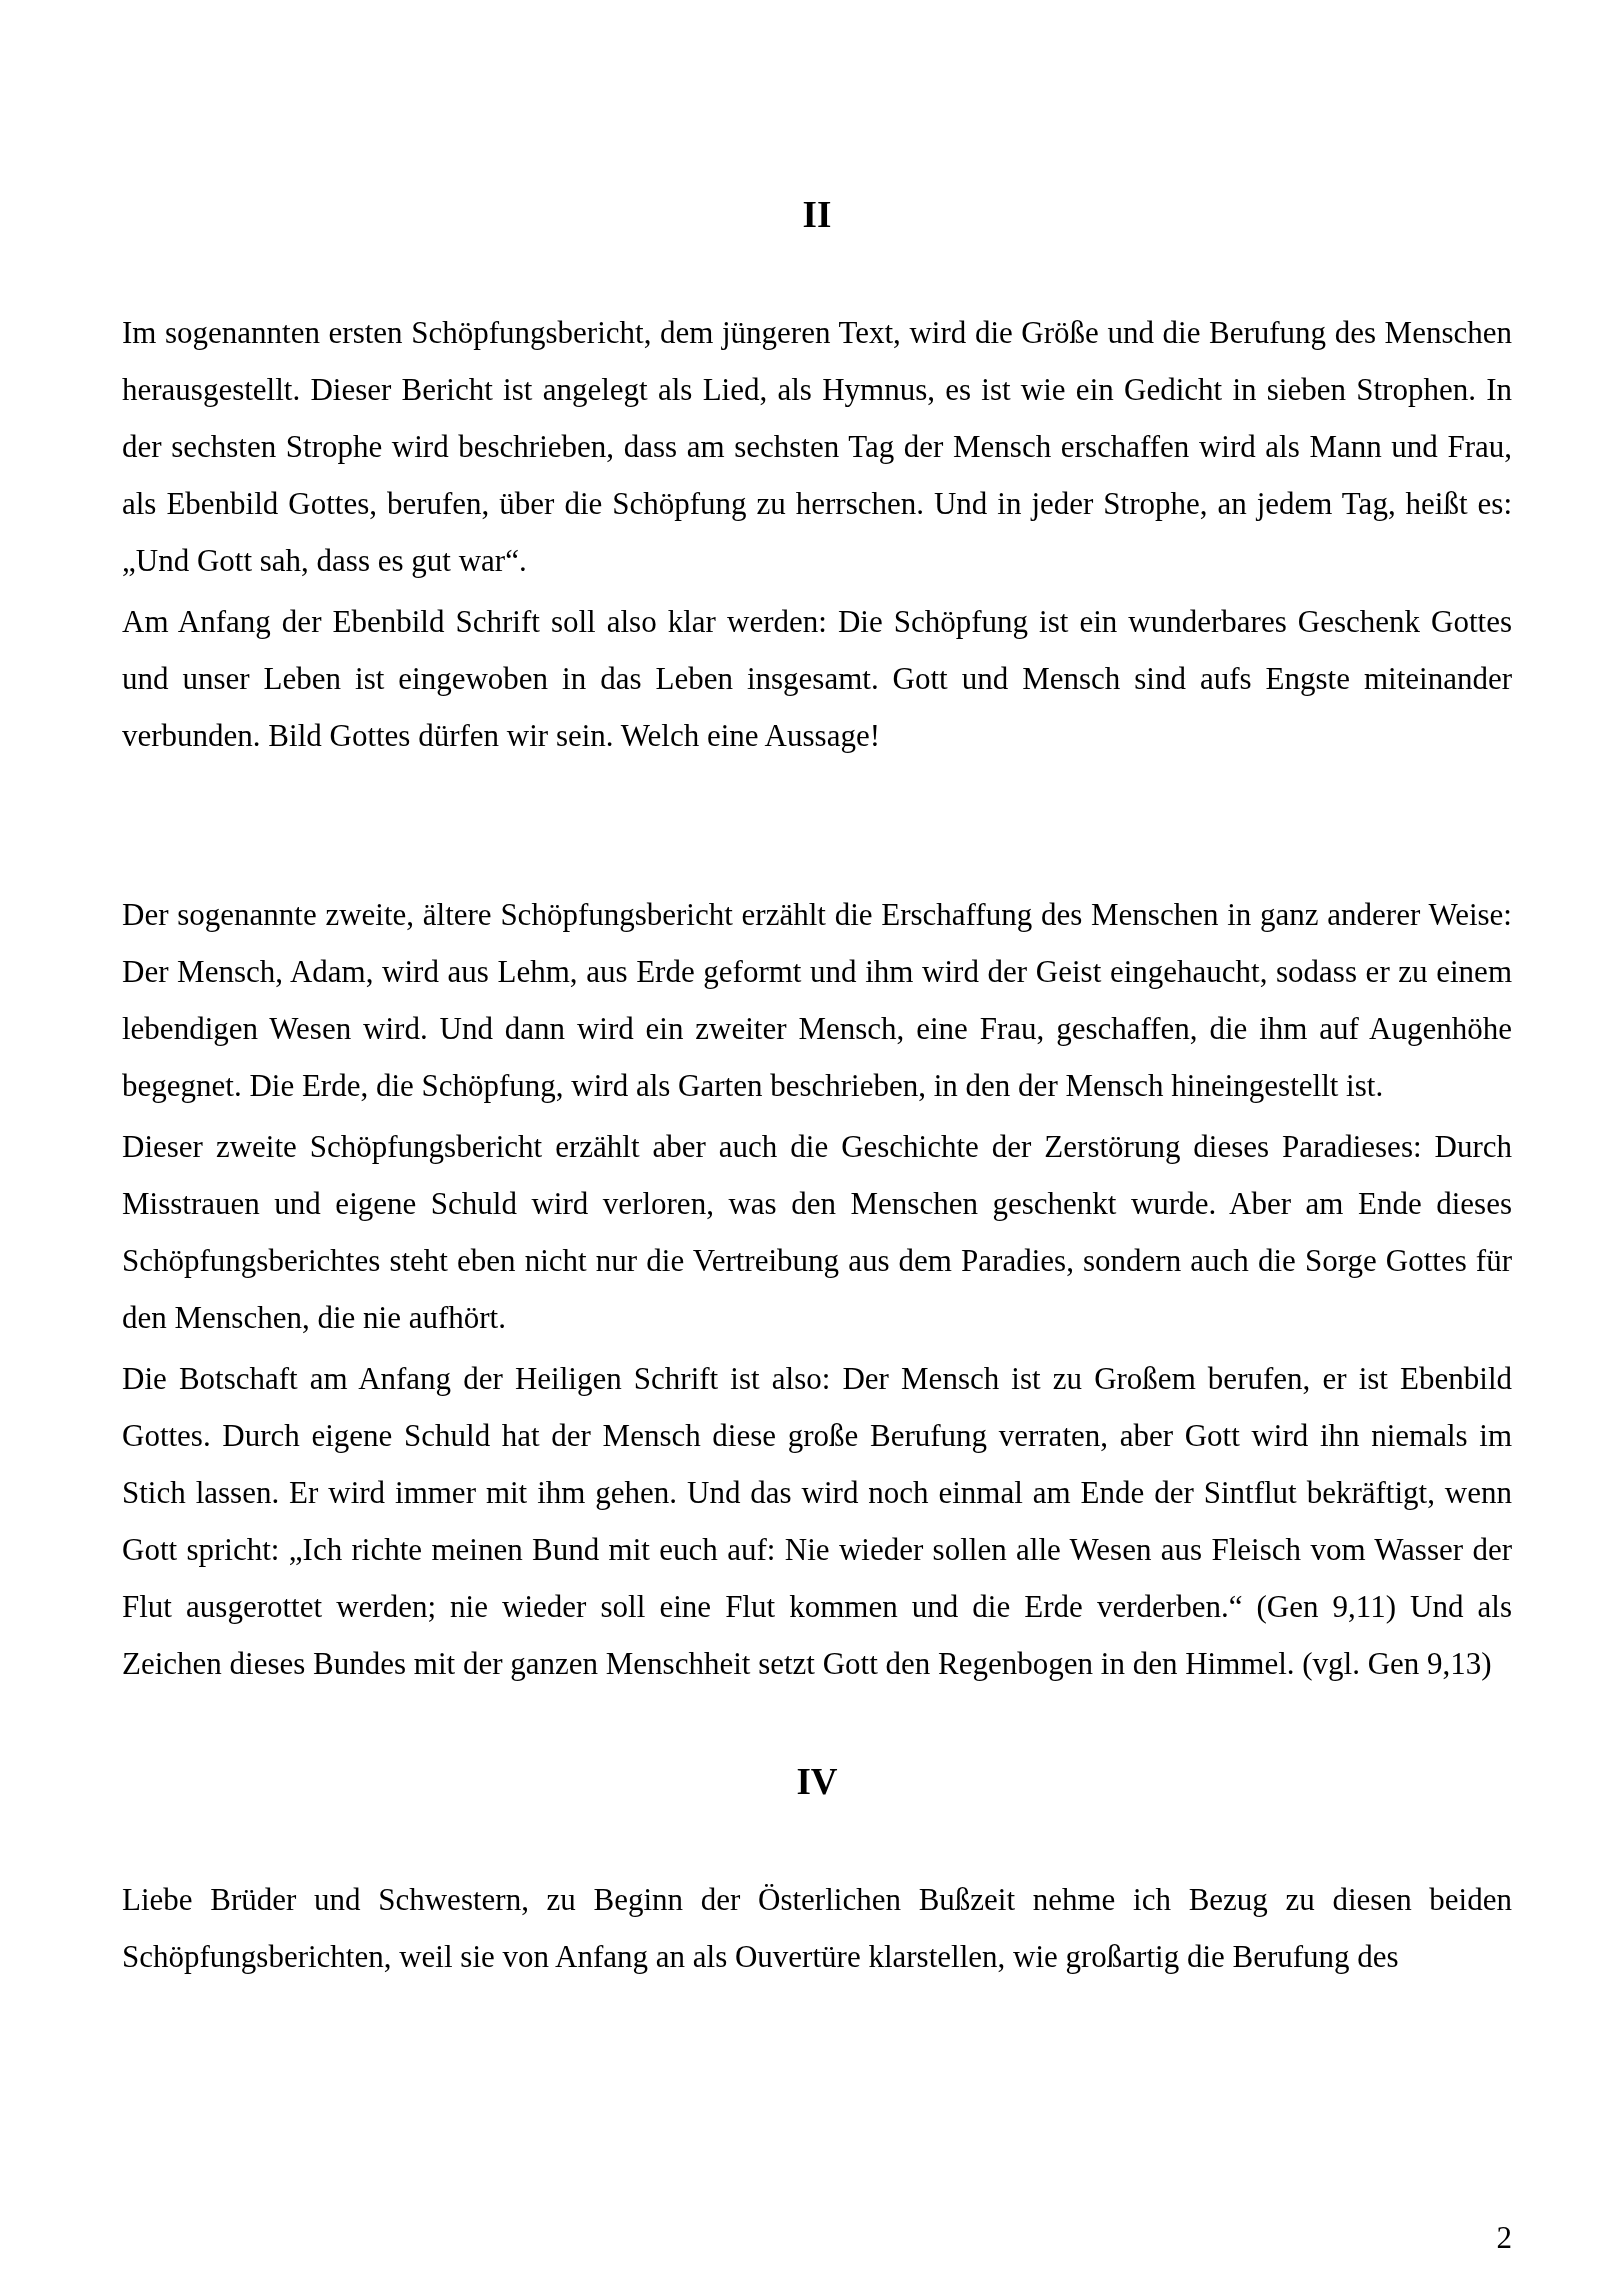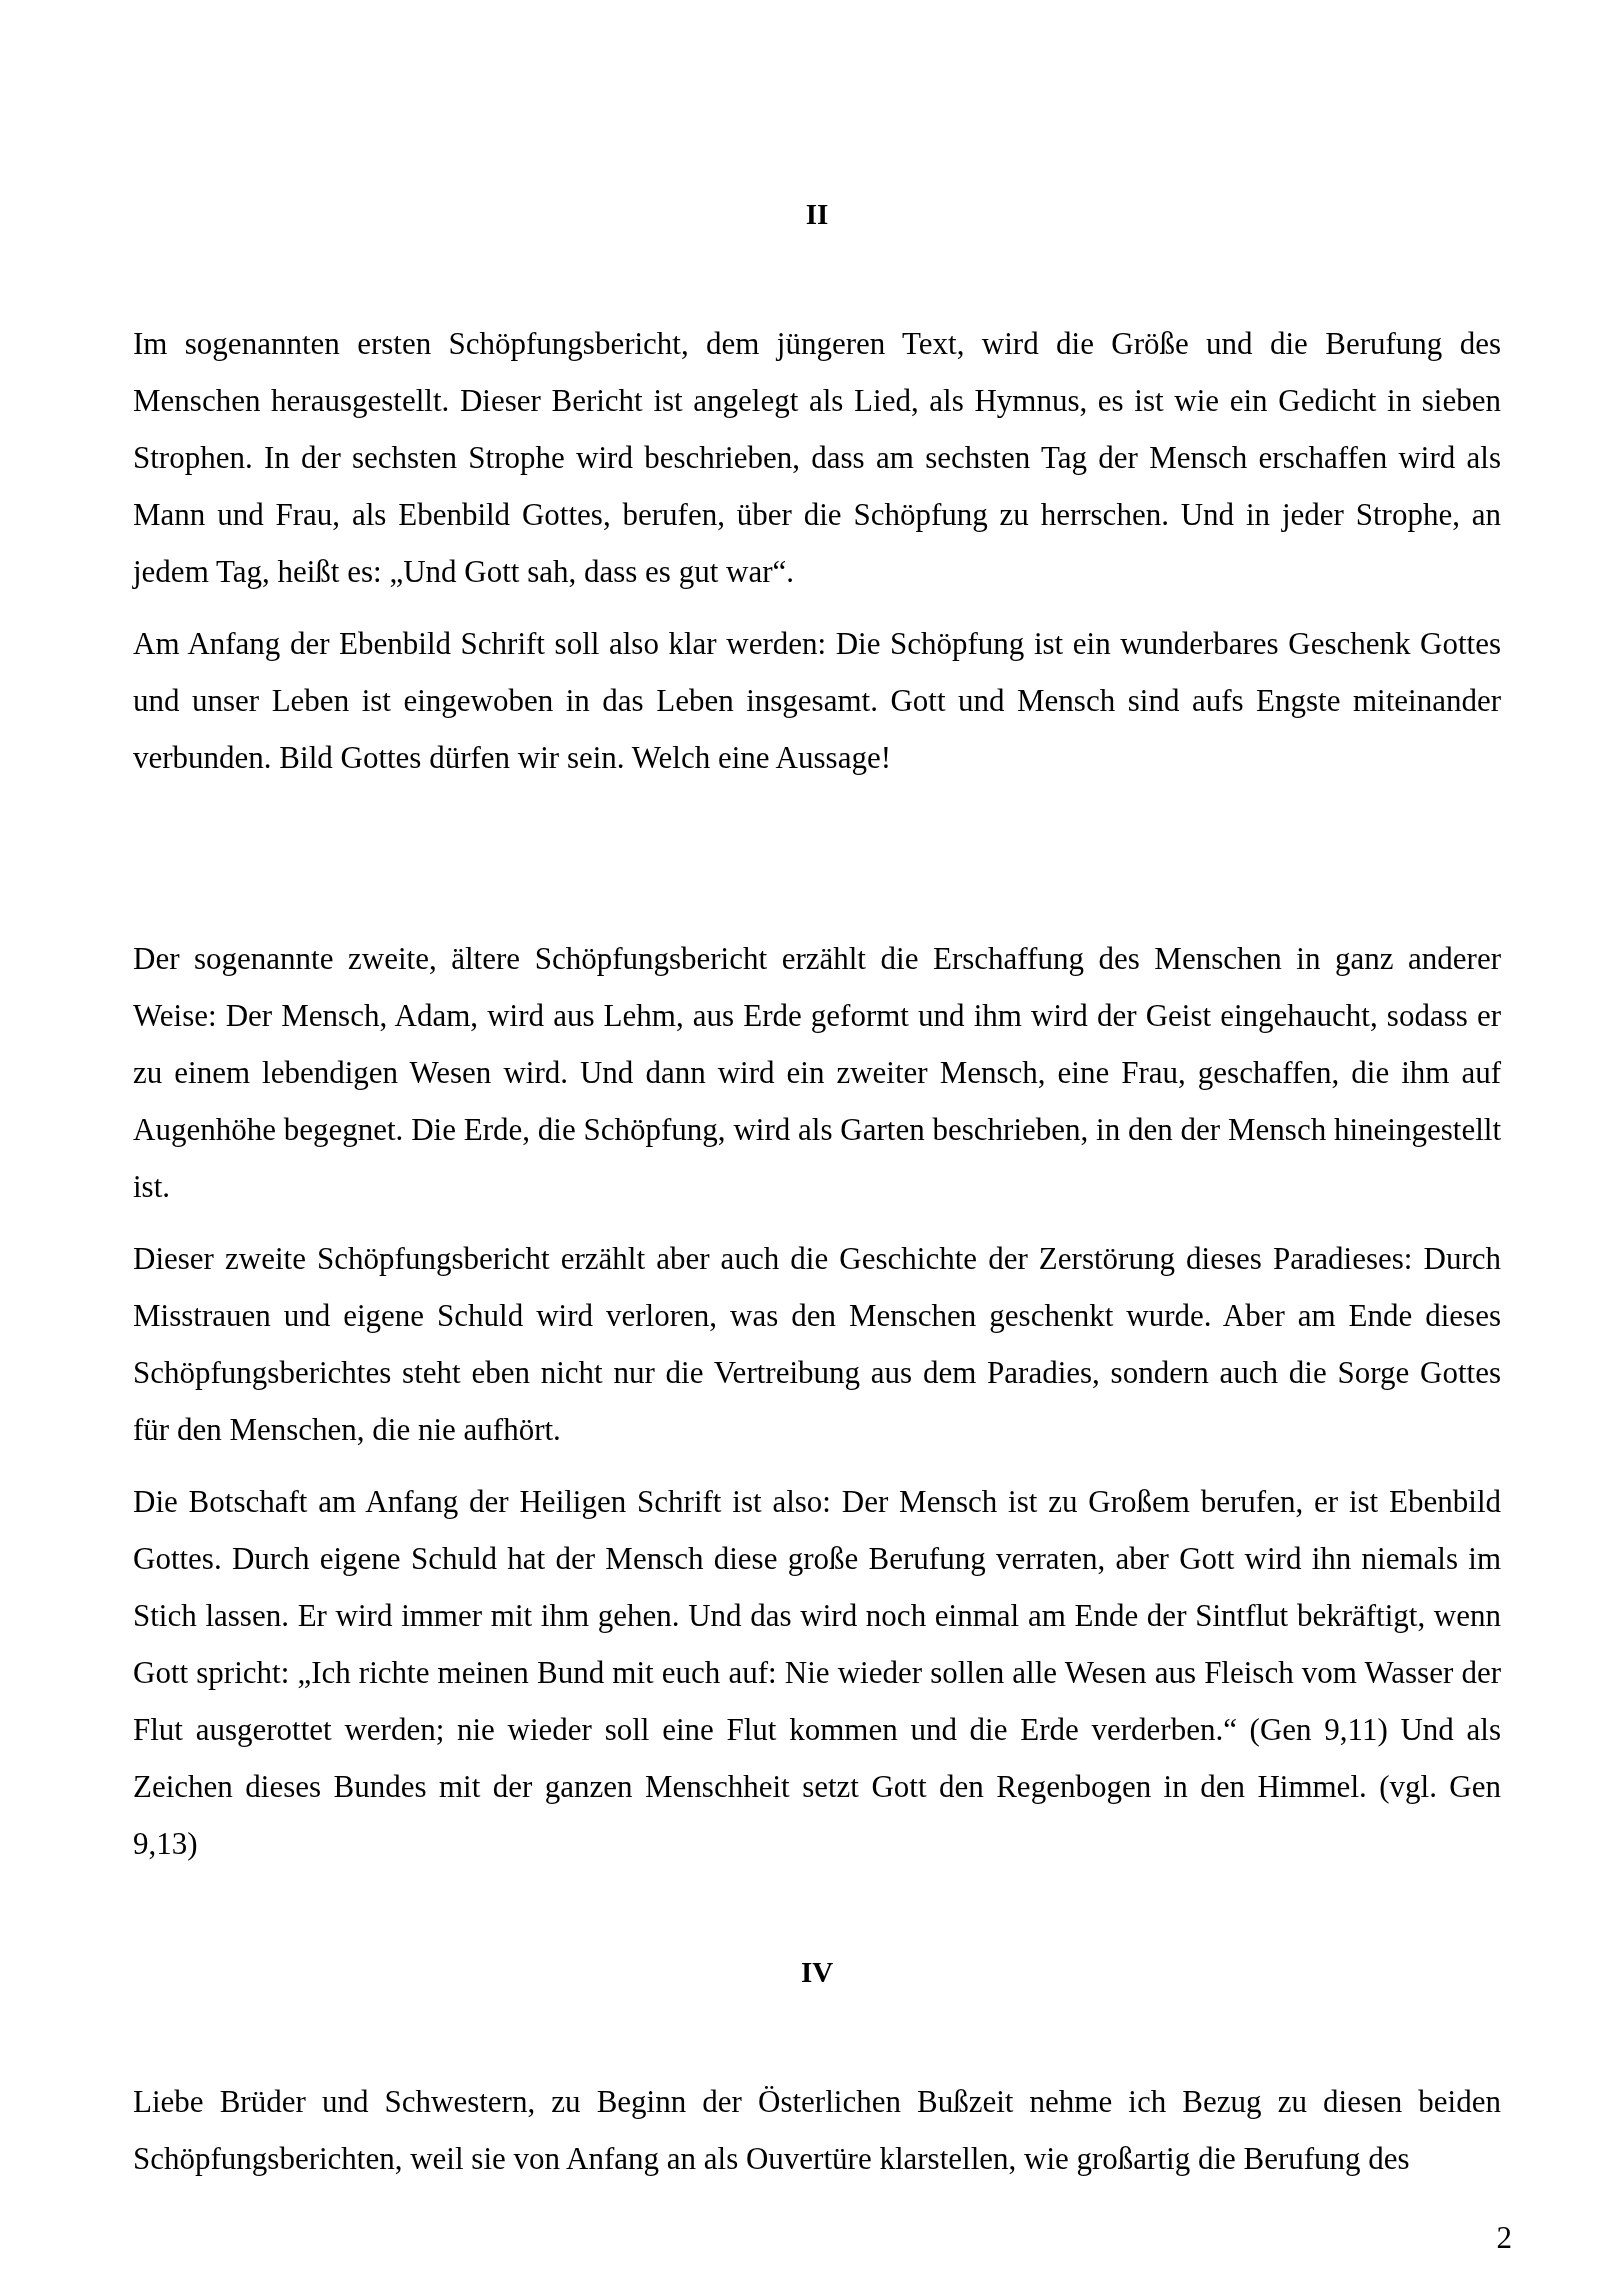--- a/index.html
+++ b/index.html
@@ -7,24 +7,24 @@
   .page {
     position: absolute; left: 0; top: 0; width: 1623px; height: 2295px;
     background: #ffffff; color: #000000;
     font-family: "Liberation Serif", "DejaVu Serif", serif;
   }
   .content {
     position: absolute; left: 118px; width: 1398px; top: 186px;
     font-size: 31px; line-height: 57px;
   }
   .heading {
-    text-align: center; font-weight: bold; font-size: 29px;
+    text-align: center; font-weight: bold; font-size: 37px;
     height: 57px; margin: 0;
   }
-  .p { margin: 15px; text-align: justify; }
+  .p { margin: 4px; text-align: justify; }
   .gap-after-heading { height: 57px; }
   .gap-before-heading { height: 57px; }
   .page-number {
     position: absolute; right: 111px; top: 2218px;
     font-size: 31px; line-height: 39px;
   }
 </style>
 </head>
 <body>
 

